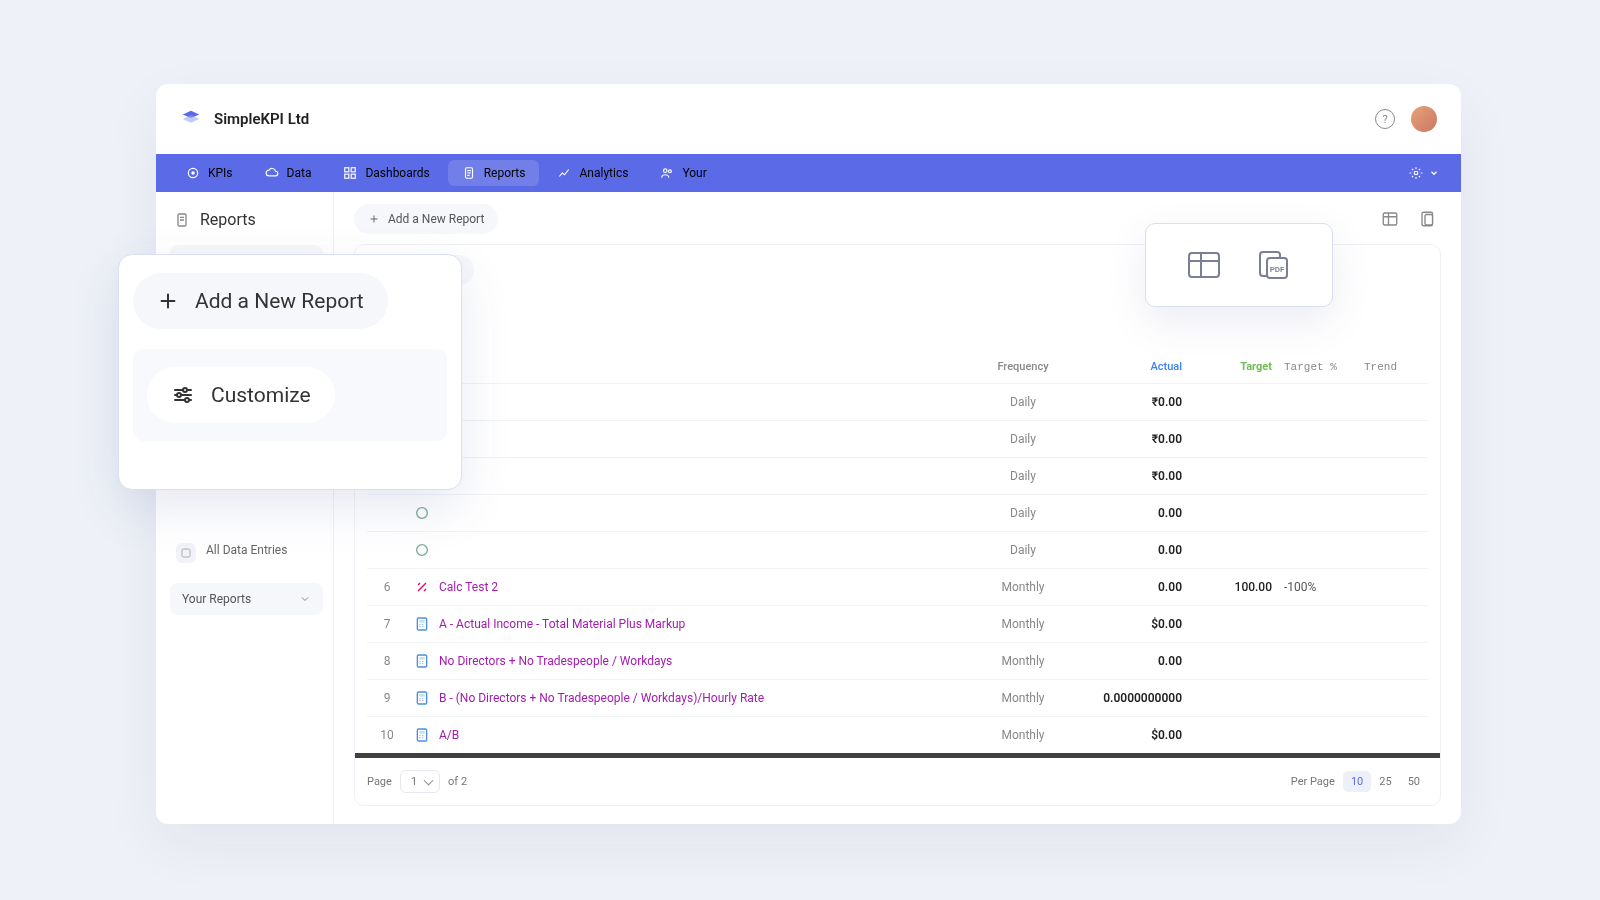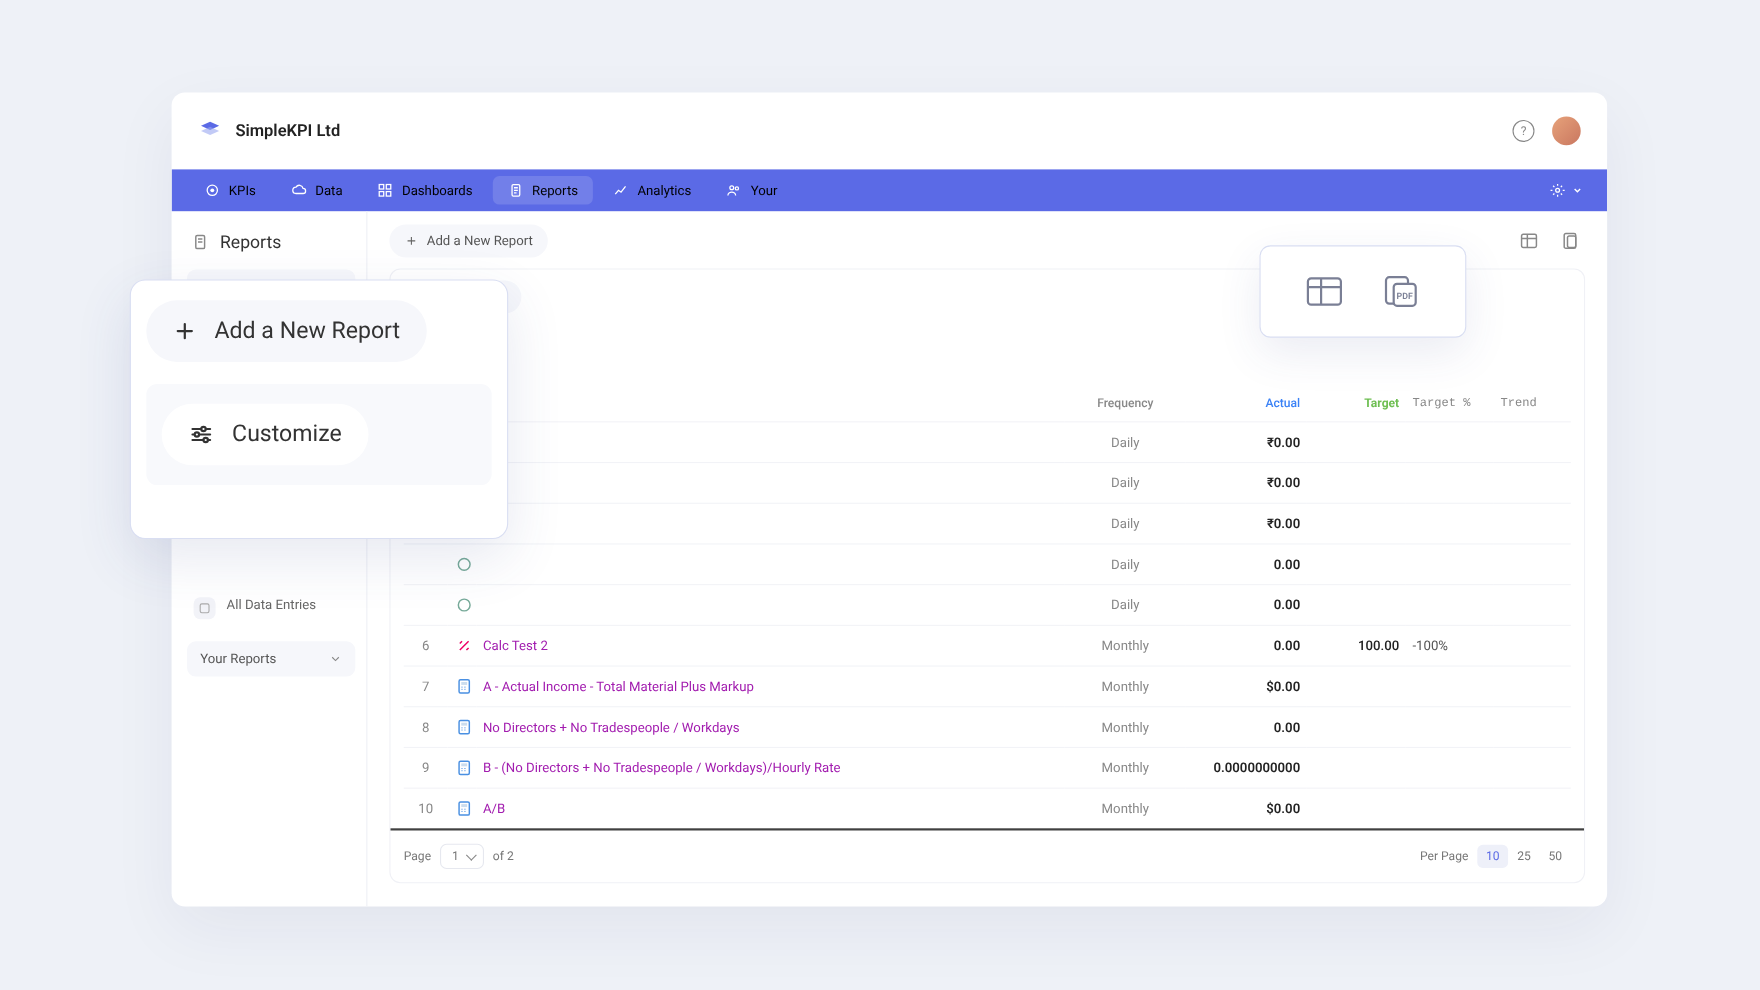--- a/index.html
+++ b/index.html
@@ -444,21 +444,21 @@
                   <td class="freq">Monthly</td>
                   <td class="actual">$0.00</td>
                   <td class="target"></td>
                   <td class="targetp"></td>
                   <td></td>
                 </tr>
               </tbody>
         </table>
         </div>
 
-        <div class="pager" style="border-top:2px solid #404040; padding:12px;">
+        <div class="pager" style="border-top:5px solid #404040; padding:12px;">
           <div class="pager-left">
             <span>Page</span>
             <span class="page-select"><span>1</span></span>
             <span>of 2</span>
           </div>
           <div class="pager-right">
             <span>Per Page</span>
             <span id="pp-opts"><span class="pp-btn active">10</span><span class="pp-btn">25</span><span class="pp-btn">50</span></span>
           </div>
         </div>

